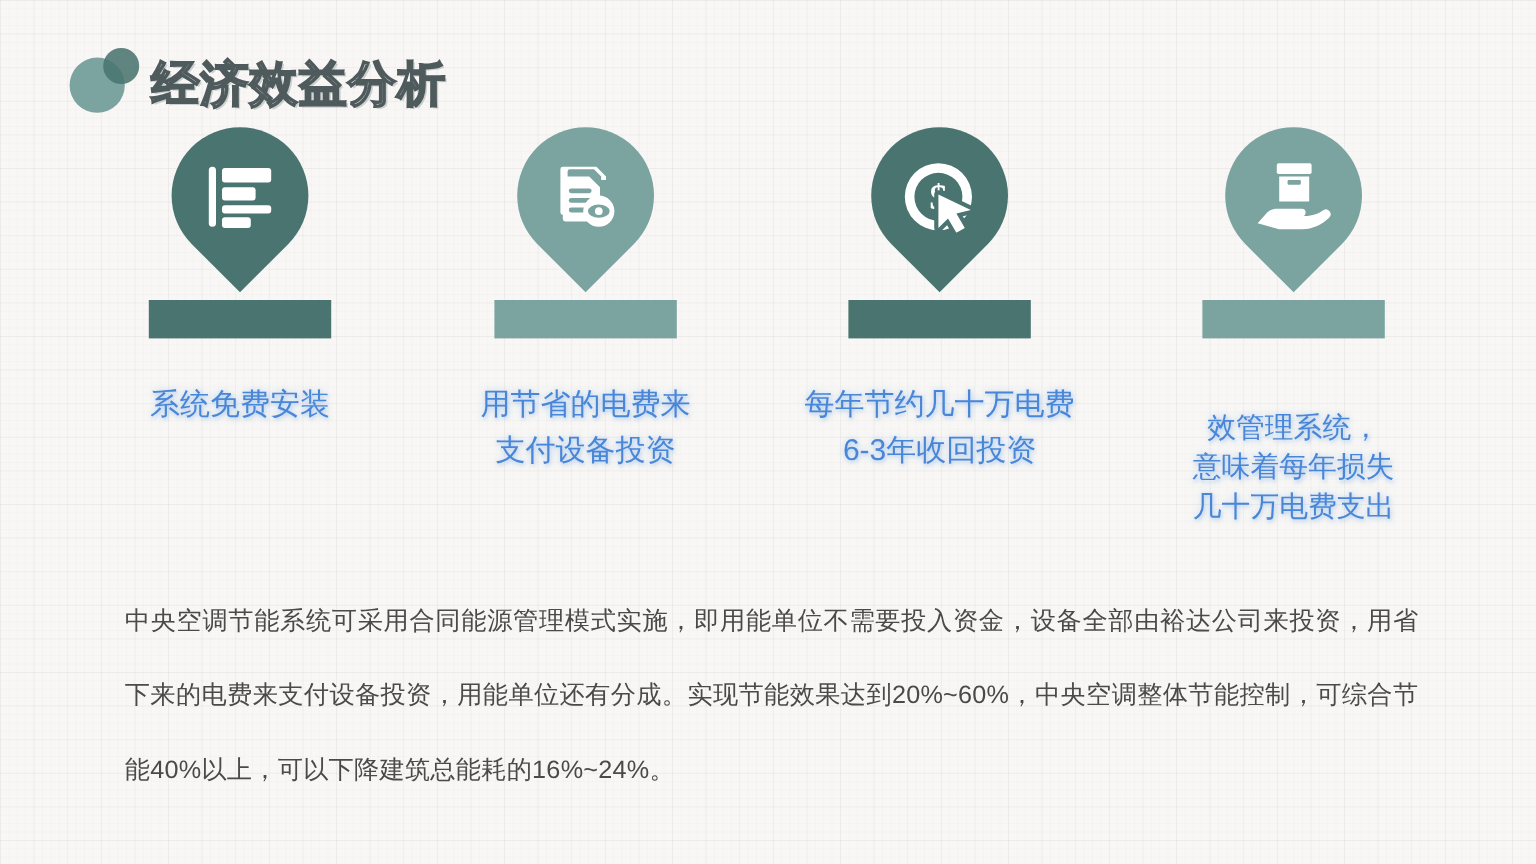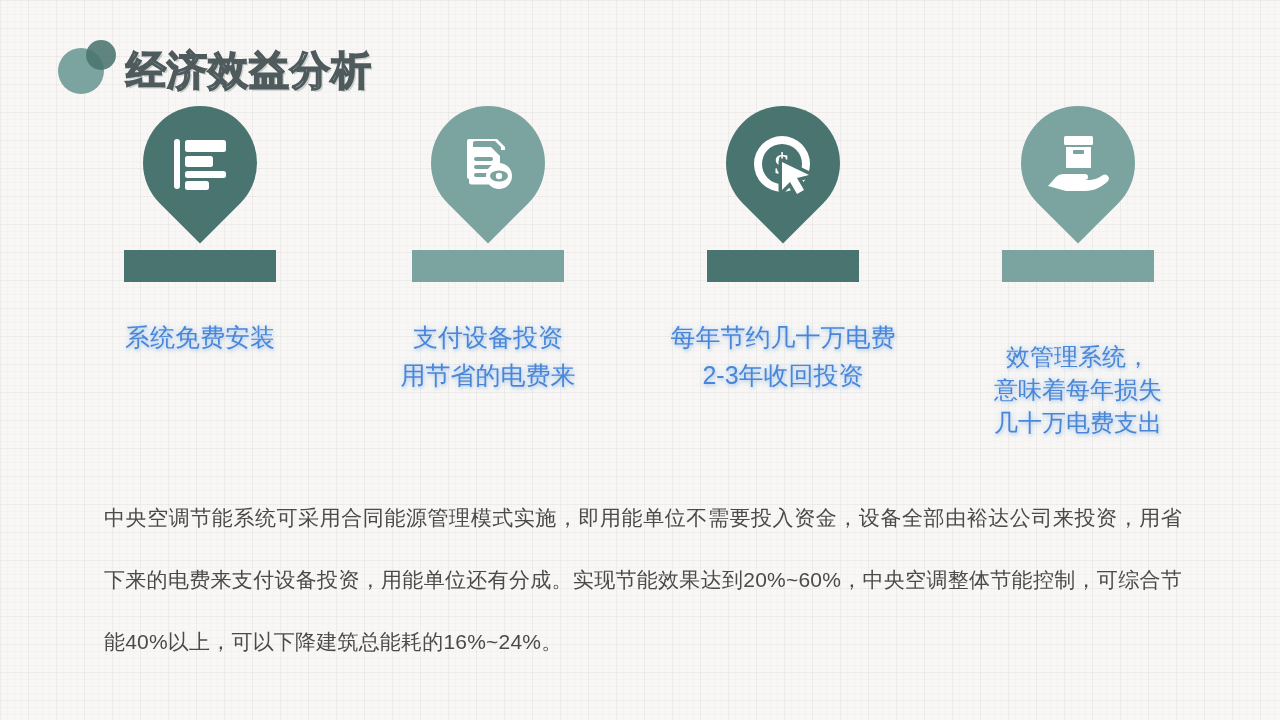--- a/index.html
+++ b/index.html
@@ -233,26 +233,26 @@
       <div class="bar" style="background:#7ba3a0;"></div>
     </div>
 
   </div>
 
   <div class="labels">
     <div class="label-col" style="left:70px;">
       <span class="ln">系统免费安装</span>
     </div>
     <div class="label-col" style="left:358px;">
+      <span class="ln">用节省的电费来</span>
       <span class="ln">支付设备投资</span>
-      <span class="ln">用节省的电费来</span>
     </div>
     <div class="label-col" style="left:653px;text-align:center;">
       <span class="ln">每年节约几十万电费</span>
-      <span class="ln">2-3年收回投资</span>
+      <span class="ln">6-3年收回投资</span>
     </div>
     <div class="label-col narrow" style="left:953px; top:22px;">
       <span class="ln">效管理系统，</span>
       <span class="ln">意味着每年损失</span>
       <span class="ln">几十万电费支出</span>
     </div>
   </div>
 
   <div class="para">中央空调节能系统可采用合同能源管理模式实施，即用能单位不需要投入资金，设备全部由裕达公司来投资，用省下来的电费来支付设备投资，用能单位还有分成。实现节能效果达到20%~60%，中央空调整体节能控制，可综合节能40%以上，可以下降建筑总能耗的16%~24%。</div>
 

